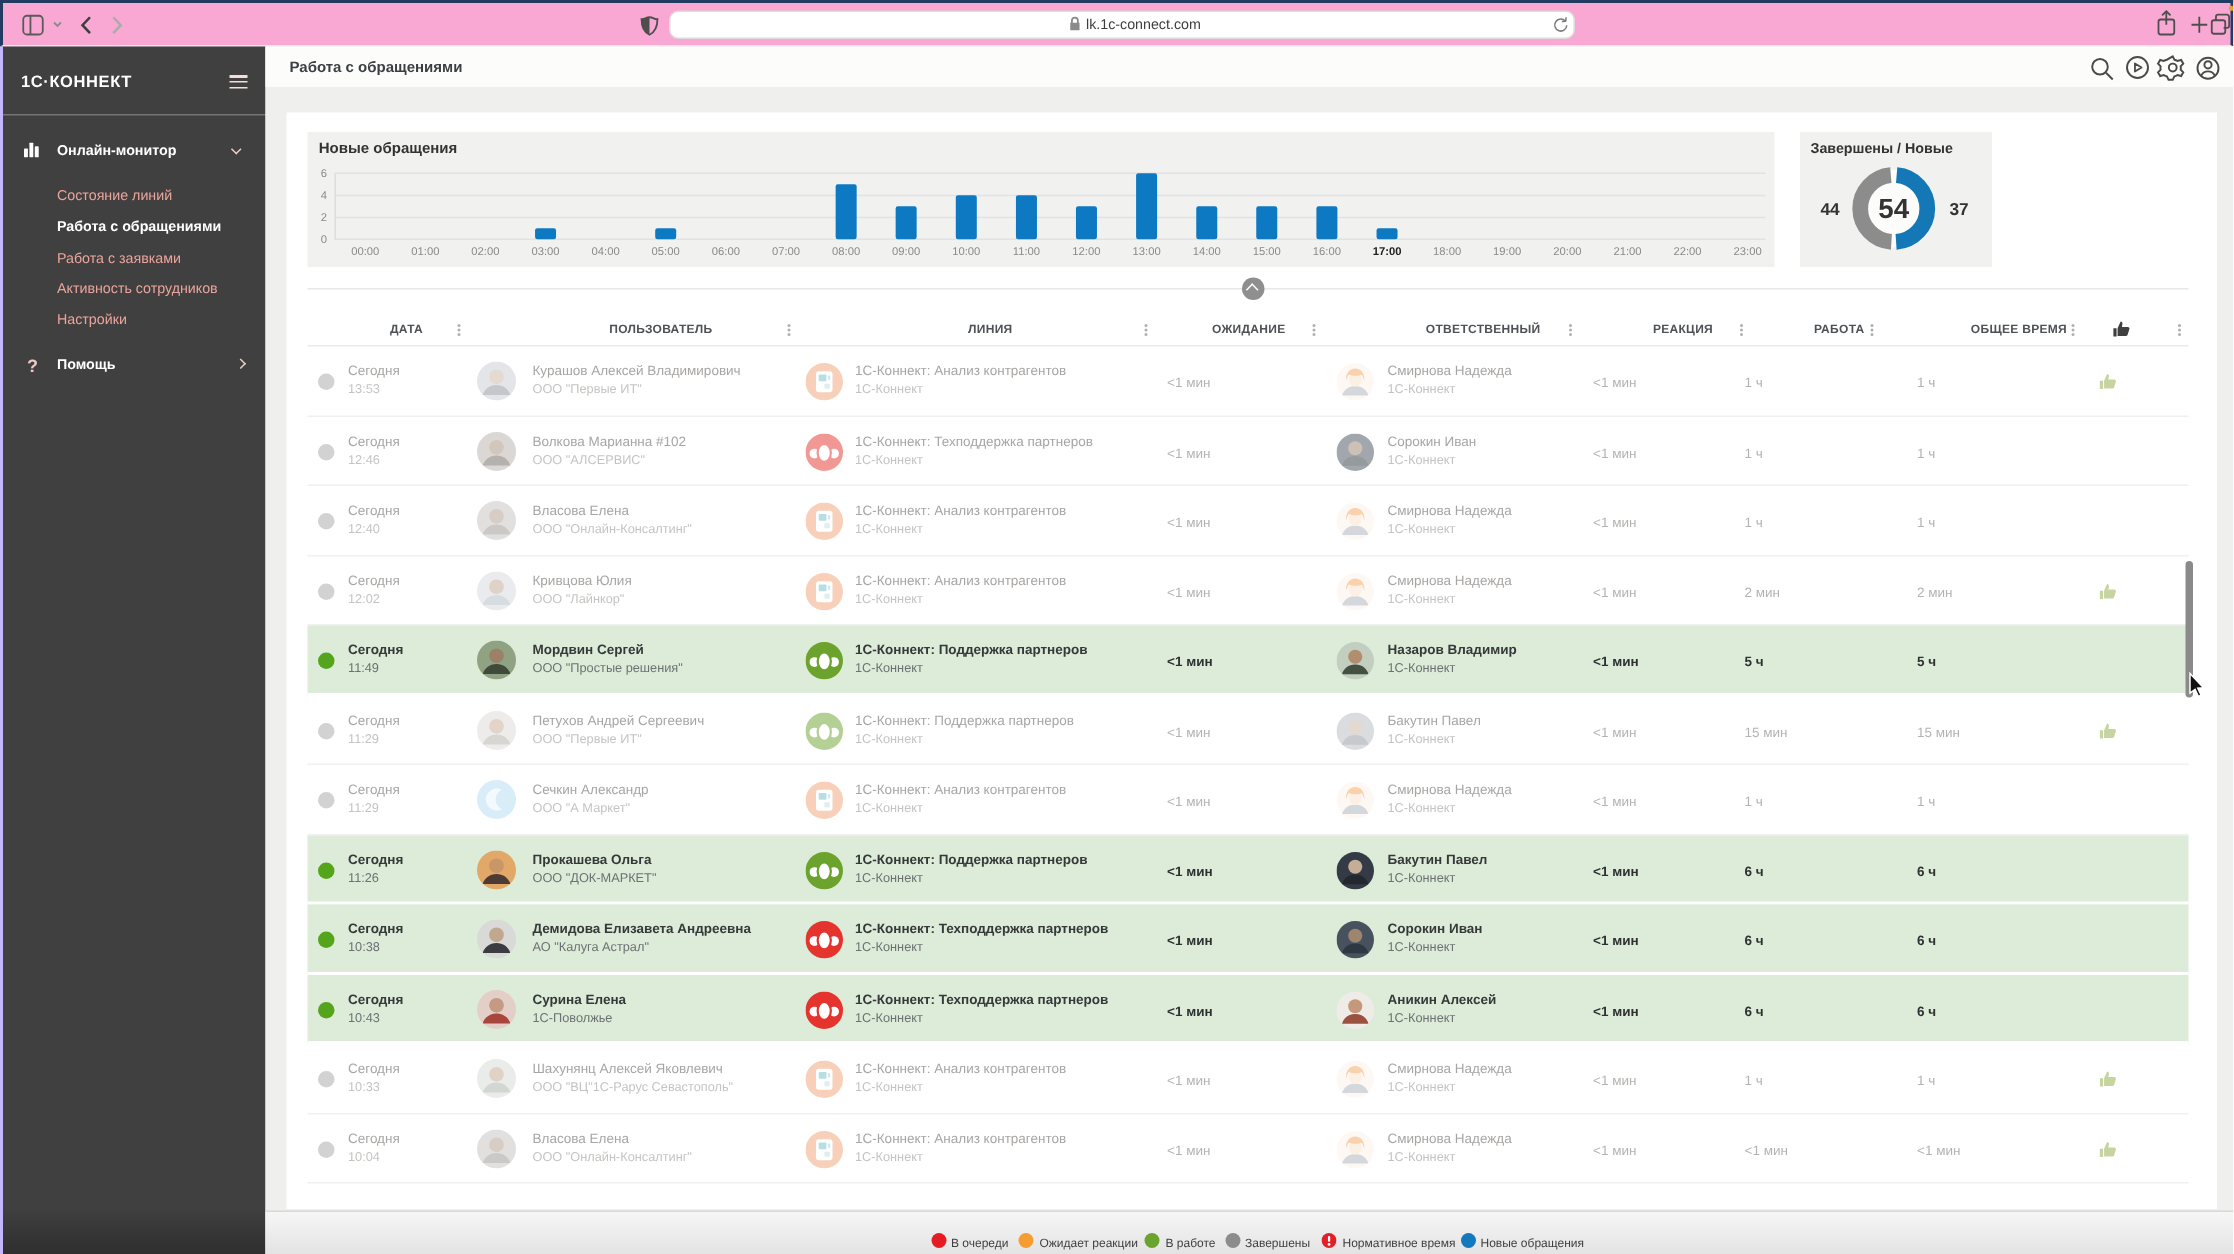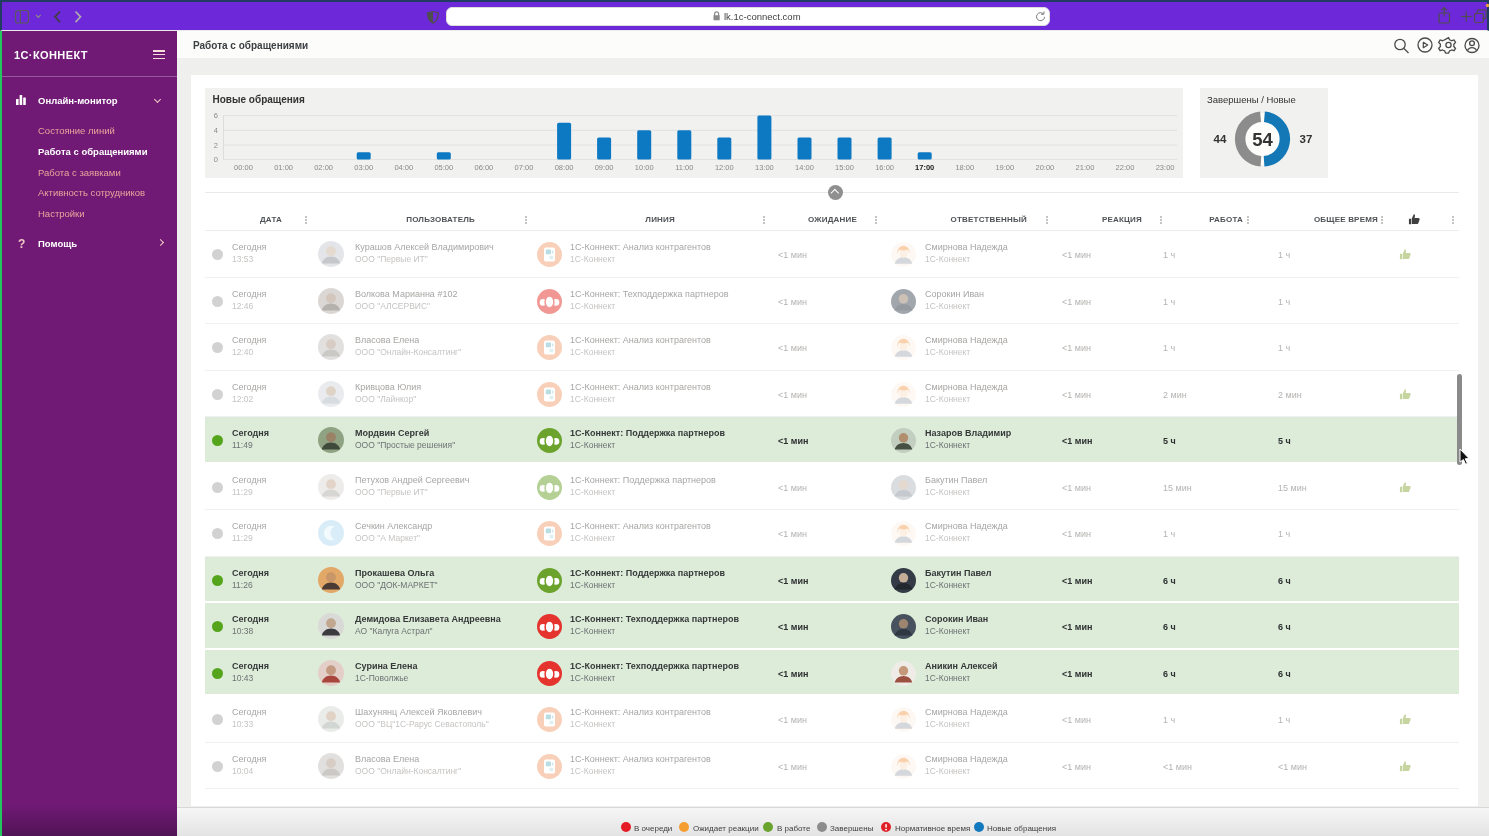--- a/index.html
+++ b/index.html
@@ -1,21 +1,21 @@
 <!DOCTYPE html>
 <html><head><meta charset="utf-8"><style>
 *{margin:0;padding:0;box-sizing:border-box}
 body{font-family:"Liberation Sans",sans-serif;width:1489px;height:836px;overflow:hidden;background:#fff}
 #p{position:relative;width:1489px;height:836px;overflow:hidden;background:#fff}
 
-#chrome{position:absolute;left:0;top:0;width:1489px;height:31px;background:#6d28d9;border-top:2px solid #223c61;border-left:2px solid #223c61;border-right:2px solid #223c61;border-bottom:1px solid #ebebeb}
+#chrome{position:absolute;left:0;top:0;width:1489px;height:31px;background:#f9a8d4;border-top:2px solid #223c61;border-left:2px solid #223c61;border-right:2px solid #223c61;border-bottom:1px solid #ebebeb}
 #chrome svg{position:absolute;z-index:2}
 #urlbar{position:absolute;left:444px;top:5px;width:604px;height:19px;border:1px solid #dcdcdc;border-radius:6px;background:#fff;color:#3e3e3e;font-size:9.5px;z-index:1}
 
-#side{position:absolute;left:0;top:31px;width:177px;height:805px;background:#701a75;border-left:2px solid #22c55e}
+#side{position:absolute;left:0;top:31px;width:177px;height:805px;background:#404040;border-left:2px solid #c4b5fd}
 #main{position:absolute;left:177px;top:31px;width:1312px;height:805px;background:#efefee}
 #apphead{position:absolute;left:0;top:0;width:1312px;height:27px;background:#fcfcfb}
 #apphead .ttl{position:absolute;left:16px;top:9px;font-size:10px;font-weight:bold;color:#3b3f42}
 #card{position:absolute;left:14px;top:43.5px;width:1287px;height:731.5px;background:#fff}
 
 #side .logo{position:absolute;left:12px;top:17.5px;font-size:11px;font-weight:bold;color:#fff;letter-spacing:.4px}
 #side .bars{position:absolute;left:151px;top:19px;width:12px}
 #side .bars i{display:block;height:1.6px;background:#f4ddda;margin-bottom:2.2px}
 #side .div{position:absolute;left:0;top:45px;width:177px;height:1px;background:rgba(255,255,255,.28)}
 .mi{position:absolute;left:36px;font-size:9.5px;color:#fff;font-weight:bold}
@@ -24,21 +24,21 @@
 .chevd{position:absolute;width:5px;height:5px;border-right:1.5px solid #f2cdc8;border-bottom:1.5px solid #f2cdc8;transform:rotate(45deg)}
 .chevr{position:absolute;width:5px;height:5px;border-right:1.5px solid #f2cdc8;border-bottom:1.5px solid #f2cdc8;transform:rotate(-45deg)}
 #side .qm{position:absolute;left:16px;font-size:12px;color:#f0c9c4;font-weight:bold}
 
 #chart{position:absolute;left:14px;top:13.5px;width:978px;height:90px;background:#f1f1f0}
 #chart .t{position:absolute;left:7.5px;top:6px;font-size:10px;font-weight:bold;color:#333}
 
 .dcard{position:absolute;top:13px;height:90px;background:#f1f1f0}
 #dc1{left:1009px;width:128px}
 #dc2{left:1146px;width:129px}
-.dcard .t{position:absolute;left:7px;top:6.5px;font-size:9.5px;font-weight:normal;color:#333}
+.dcard .t{position:absolute;left:7px;top:6.5px;font-size:9.5px;font-weight:bold;color:#333}
 
 #hr1{position:absolute;left:14px;top:117.5px;width:1254px;height:1px;background:#e8e8e8}
 #colbtn{position:absolute;left:637px;top:110px;width:15px;height:15px;border-radius:50%;background:#8f8f8f}
 #colbtn:after{content:"";position:absolute;left:4.2px;top:5.8px;width:4.6px;height:4.6px;border-left:1.6px solid #fff;border-top:1.6px solid #fff;transform:rotate(45deg)}
 
 #thead{position:absolute;left:14px;top:133px;width:1254px;height:23px;border-bottom:1px solid #ececec}
 #thead span{position:absolute;top:7px;font-size:8px;font-weight:bold;color:#4e5256;letter-spacing:.2px;text-align:right}
 #thead .k{top:7px}
 #thead .k i{display:block;width:2px;height:2px;border-radius:50%;background:#b0b0b0;margin:1.3px 0}
 #tbody{position:absolute;left:14px;top:156.5px;width:1254px}

